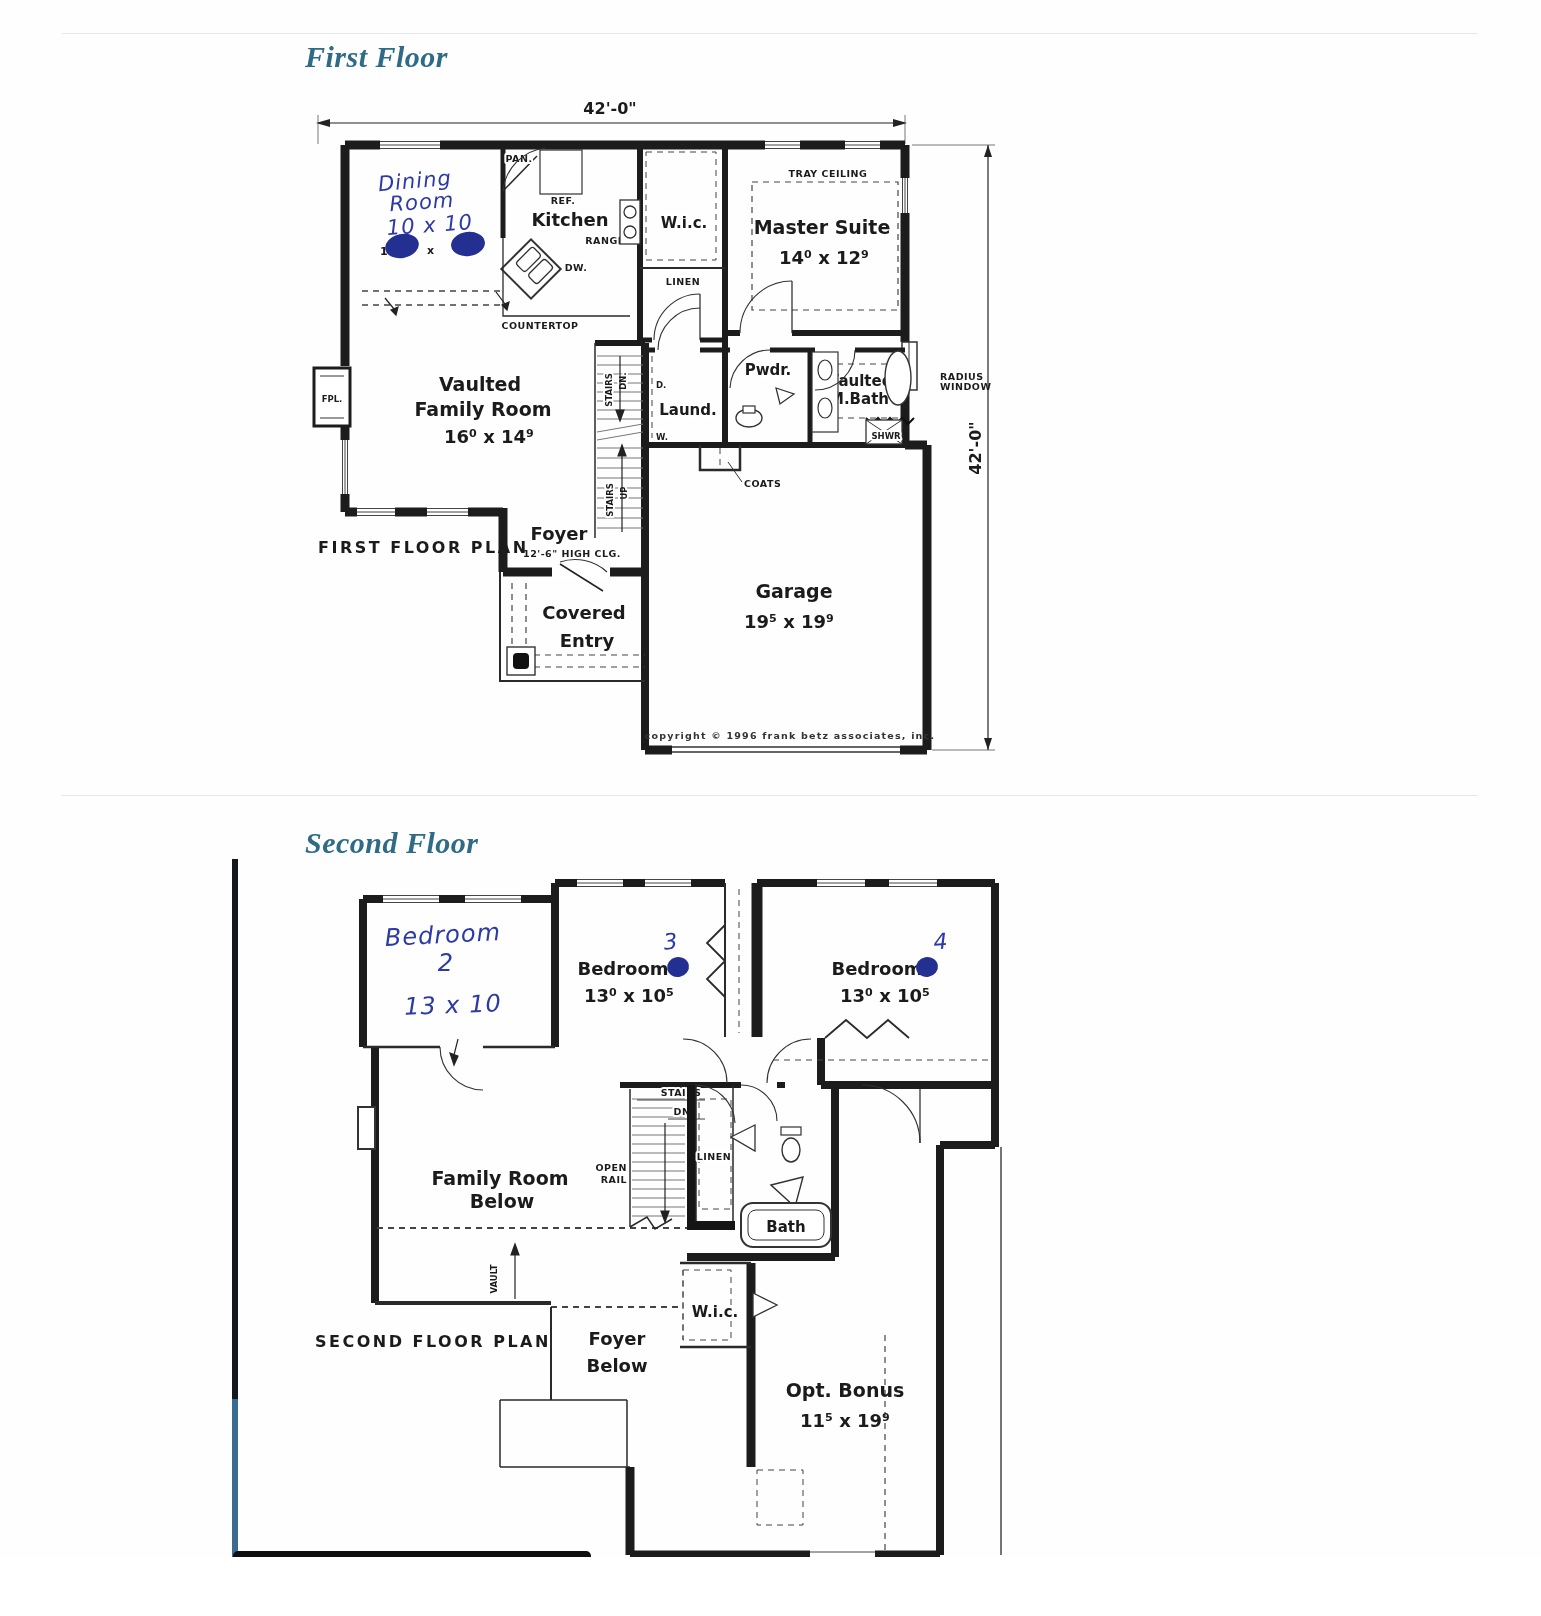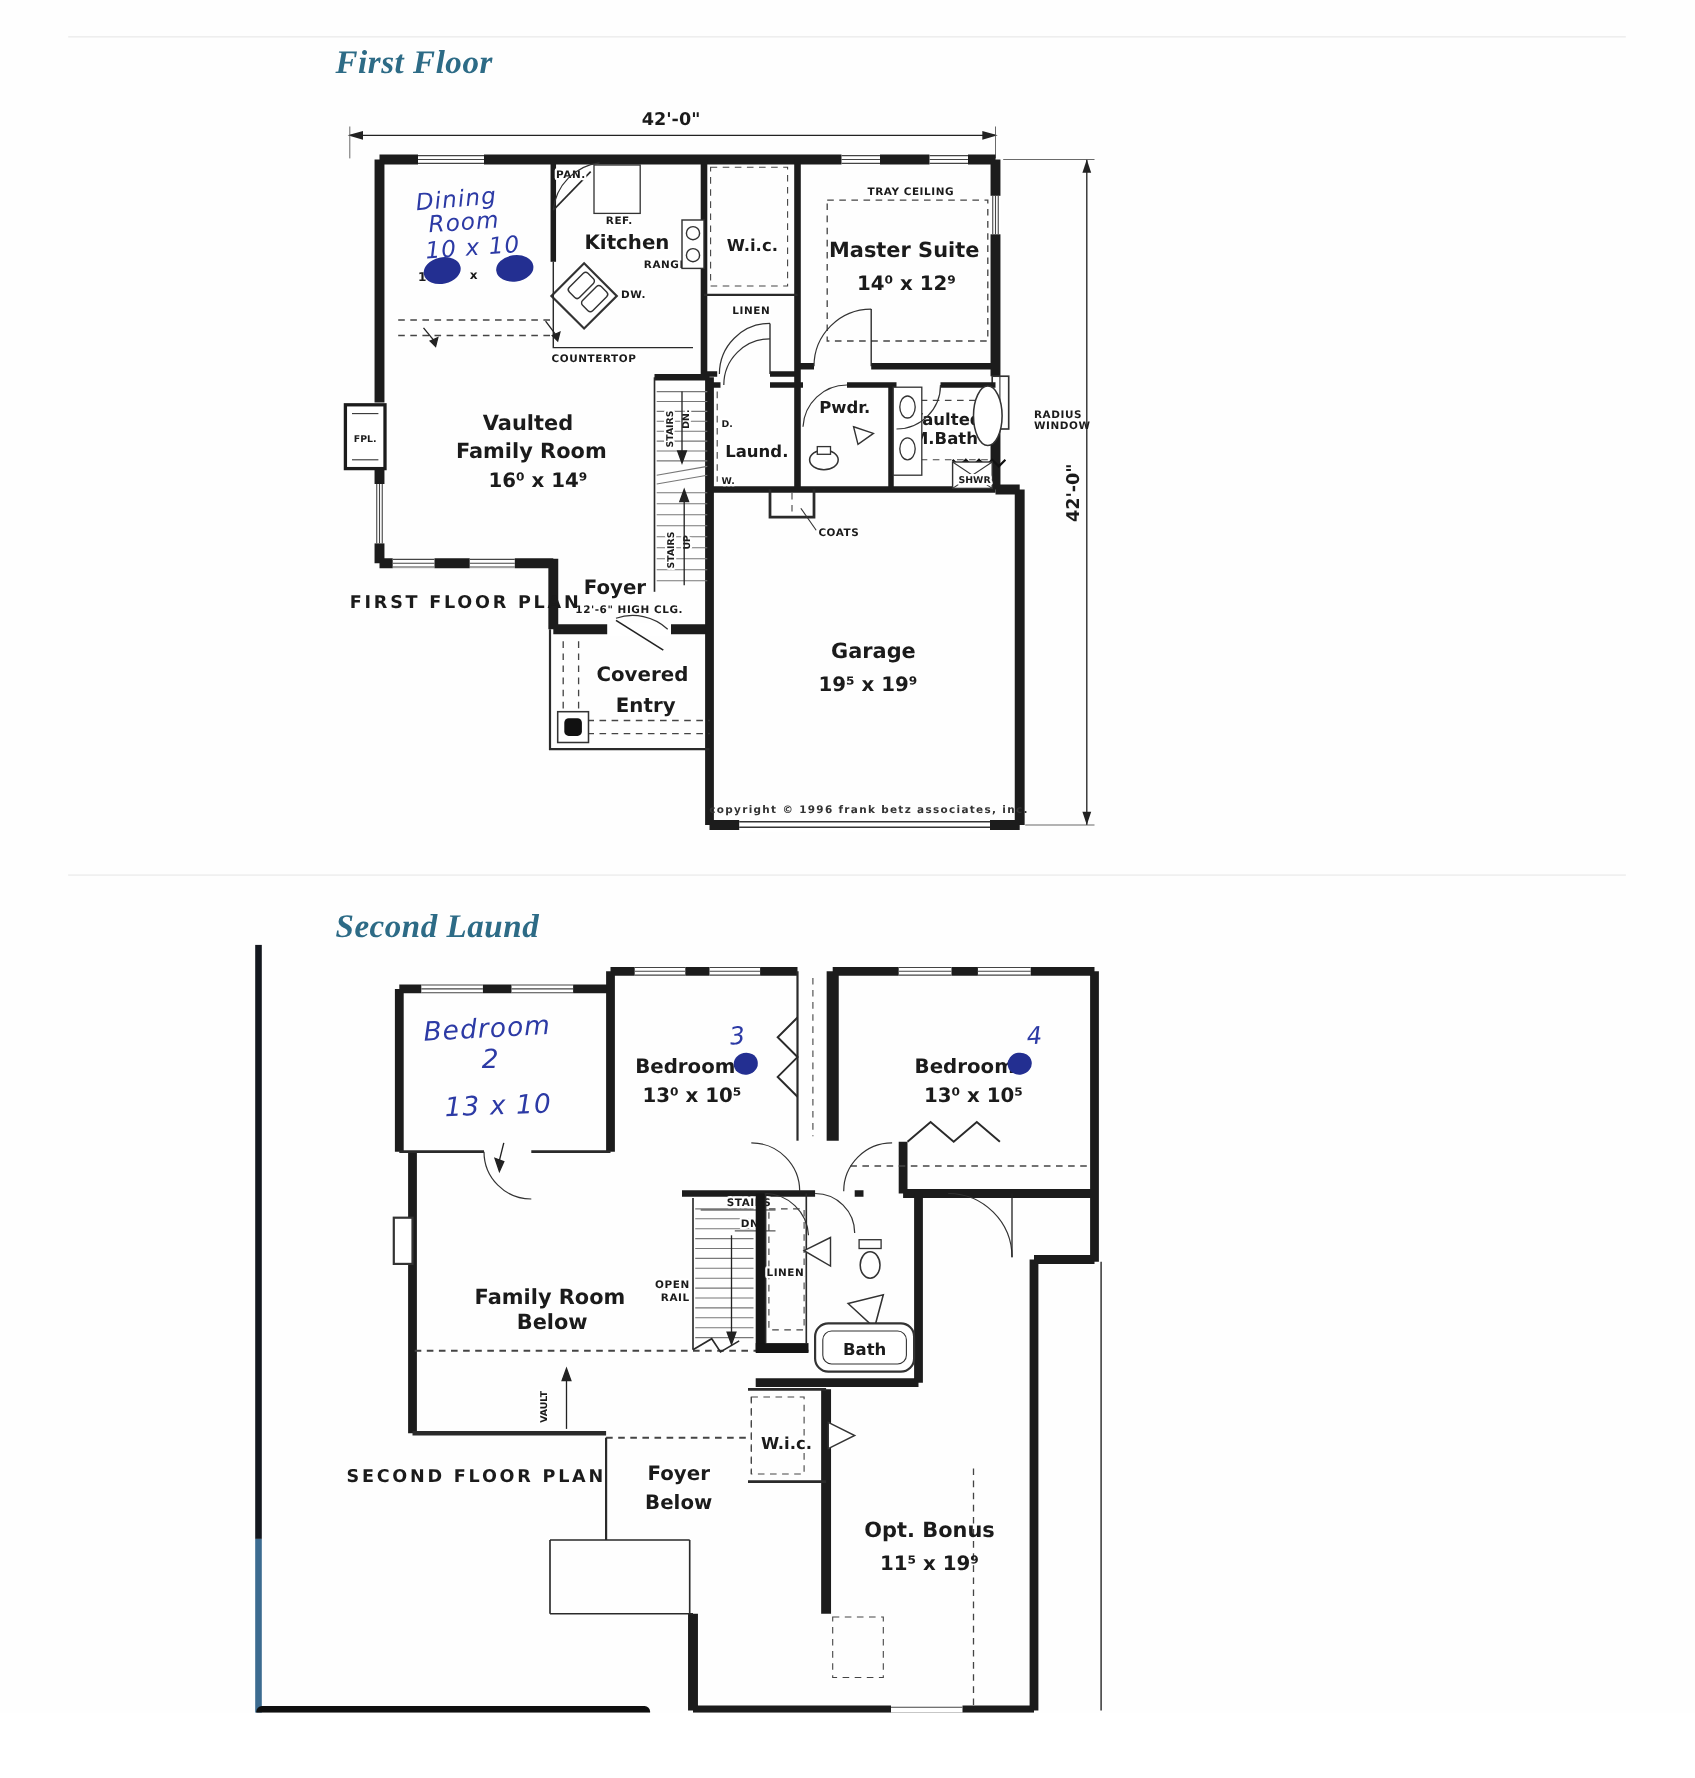--- a/index.html
+++ b/index.html
@@ -32,21 +32,21 @@
 </head>
 <body>
 
 <div class="canvas">
 
   <div class="hairline" style="top:33px"></div>
   <div class="hairline" style="top:795px"></div>
   <div class="hairline" style="top:1602px"></div>
 
   <div class="title" style="top:40px">First Floor</div>
-  <div class="title" style="top:826px">Second Laund</div>
+  <div class="title" style="top:826px">Second Floor</div>
 
   <svg style="position:absolute;left:300px;top:88px" width="700" height="675" viewBox="0 0 700 675">
 
     <g>
       <line x1="18" y1="35" x2="605" y2="35" stroke="#222" stroke-width="1.2"></line>
       <polygon points="30,31 30,39 16,35" fill="#222"></polygon>
       <polygon points="593,31 593,39 607,35" fill="#222"></polygon>
       <line x1="18" y1="27" x2="18" y2="56" stroke="#555" stroke-width="0.8"></line>
       <line x1="605" y1="27" x2="605" y2="56" stroke="#555" stroke-width="0.8"></line>
       <text class="dimline" x="310" y="26" text-anchor="middle">42'-0"</text>

